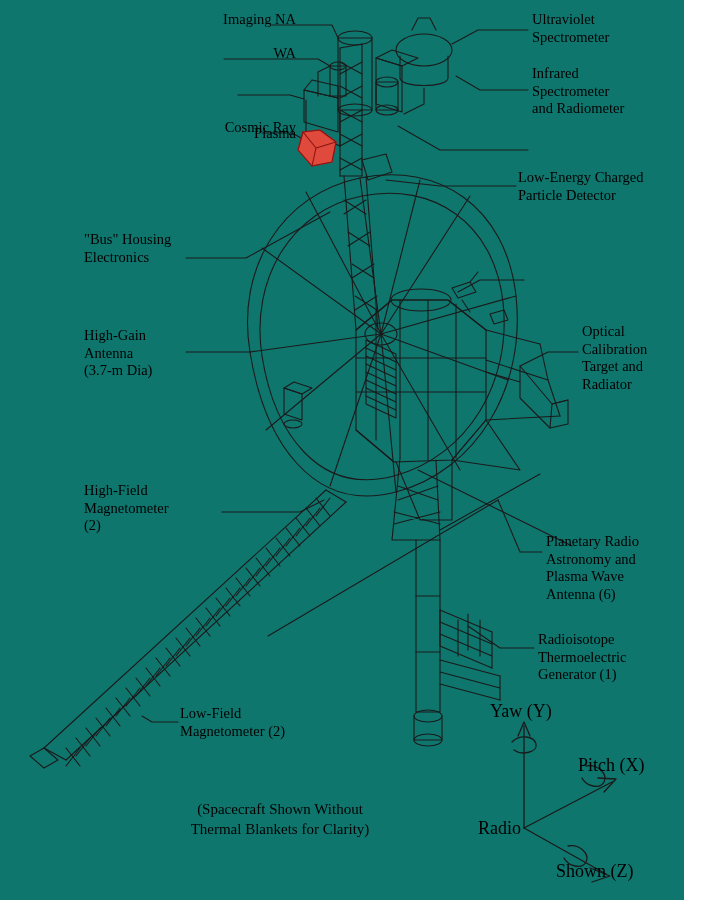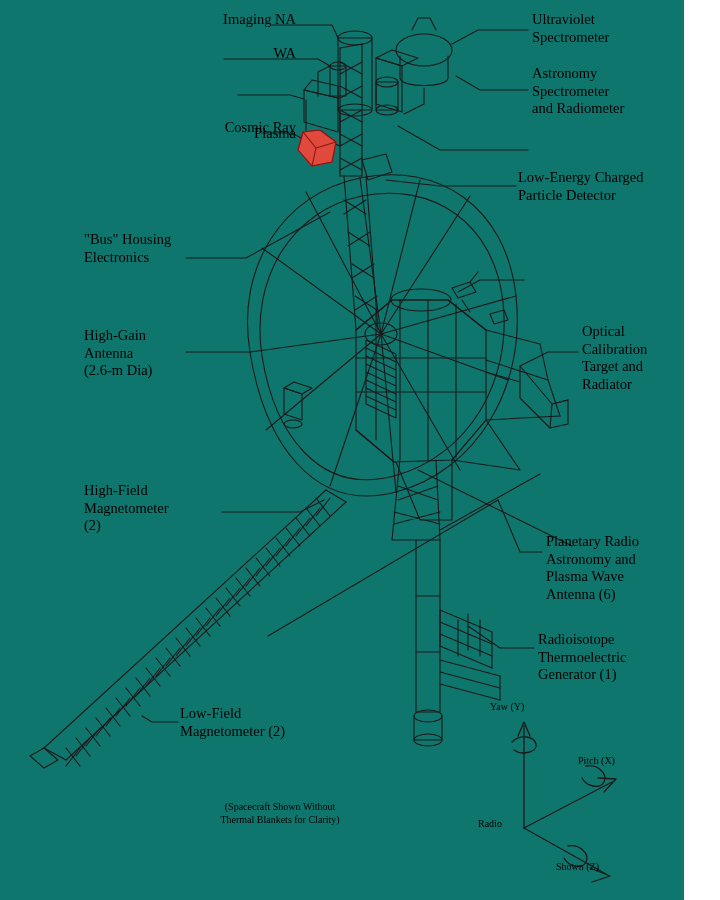--- a/index.html
+++ b/index.html
@@ -30,30 +30,30 @@
     line-height: 1.22;
     color: #000000;
     white-space: pre;
   }
   .label.right-align {
     text-align: right;
   }
   .note {
     position: absolute;
     font-family: "Liberation Serif", serif;
-    font-size: 10px;
+    font-size: 15px;
     line-height: 1.3;
     text-align: center;
     color: #000000;
     white-space: pre;
   }
   .axis-label {
     position: absolute;
     font-family: "Liberation Serif", serif;
-    font-size: 10px;
+    font-size: 18px;
     color: #000000;
     white-space: pre;
     text-align: right;
   }
 </style>
 </head>
 <body>
 
 <div id="page">
 
@@ -258,30 +258,30 @@
   </svg>
 
   <div class="label right-align" style="left:186px; top:11px; width:110px;">Imaging NA</div>
   <div class="label right-align" style="left:186px; top:45px; width:110px;">WA</div>
   <div class="label right-align" style="left:176px; top:81px; width:120px;margin-top:44px;">Plasma</div>
   <div class="label right-align" style="left:168px; top:119px; width:128px;">Cosmic Ray</div>
   <div class="label" style="left:84px; top:231px; width:140px;">"Bus" Housing
 Electronics</div>
   <div class="label" style="left:84px; top:327px; width:140px;">High-Gain
 Antenna
-(2.6-m Dia)</div>
+(3.7-m Dia)</div>
   <div class="label" style="left:84px; top:482px; width:150px;">High-Field
 Magnetometer
 (2)</div>
   <div class="label" style="left:180px; top:705px; width:180px;">Low-Field
 Magnetometer (2)</div>
 
   <div class="label" style="left:532px; top:11px; width:184px;">Ultraviolet
 Spectrometer</div>
-  <div class="label" style="left:532px; top:65px; width:184px;">Astronomy
+  <div class="label" style="left:532px; top:65px; width:184px;">Infrared
 Spectrometer
 and Radiometer</div>
   <div class="label" style="left:518px; top:169px; width:198px;">Low-Energy Charged
 Particle Detector</div>
   <div class="label" style="left:582px; top:323px; width:134px;">Optical
 Calibration
 Target and
 Radiator</div>
   <div class="label" style="left:546px; top:533px; width:172px;">Planetary Radio
 Astronomy and

